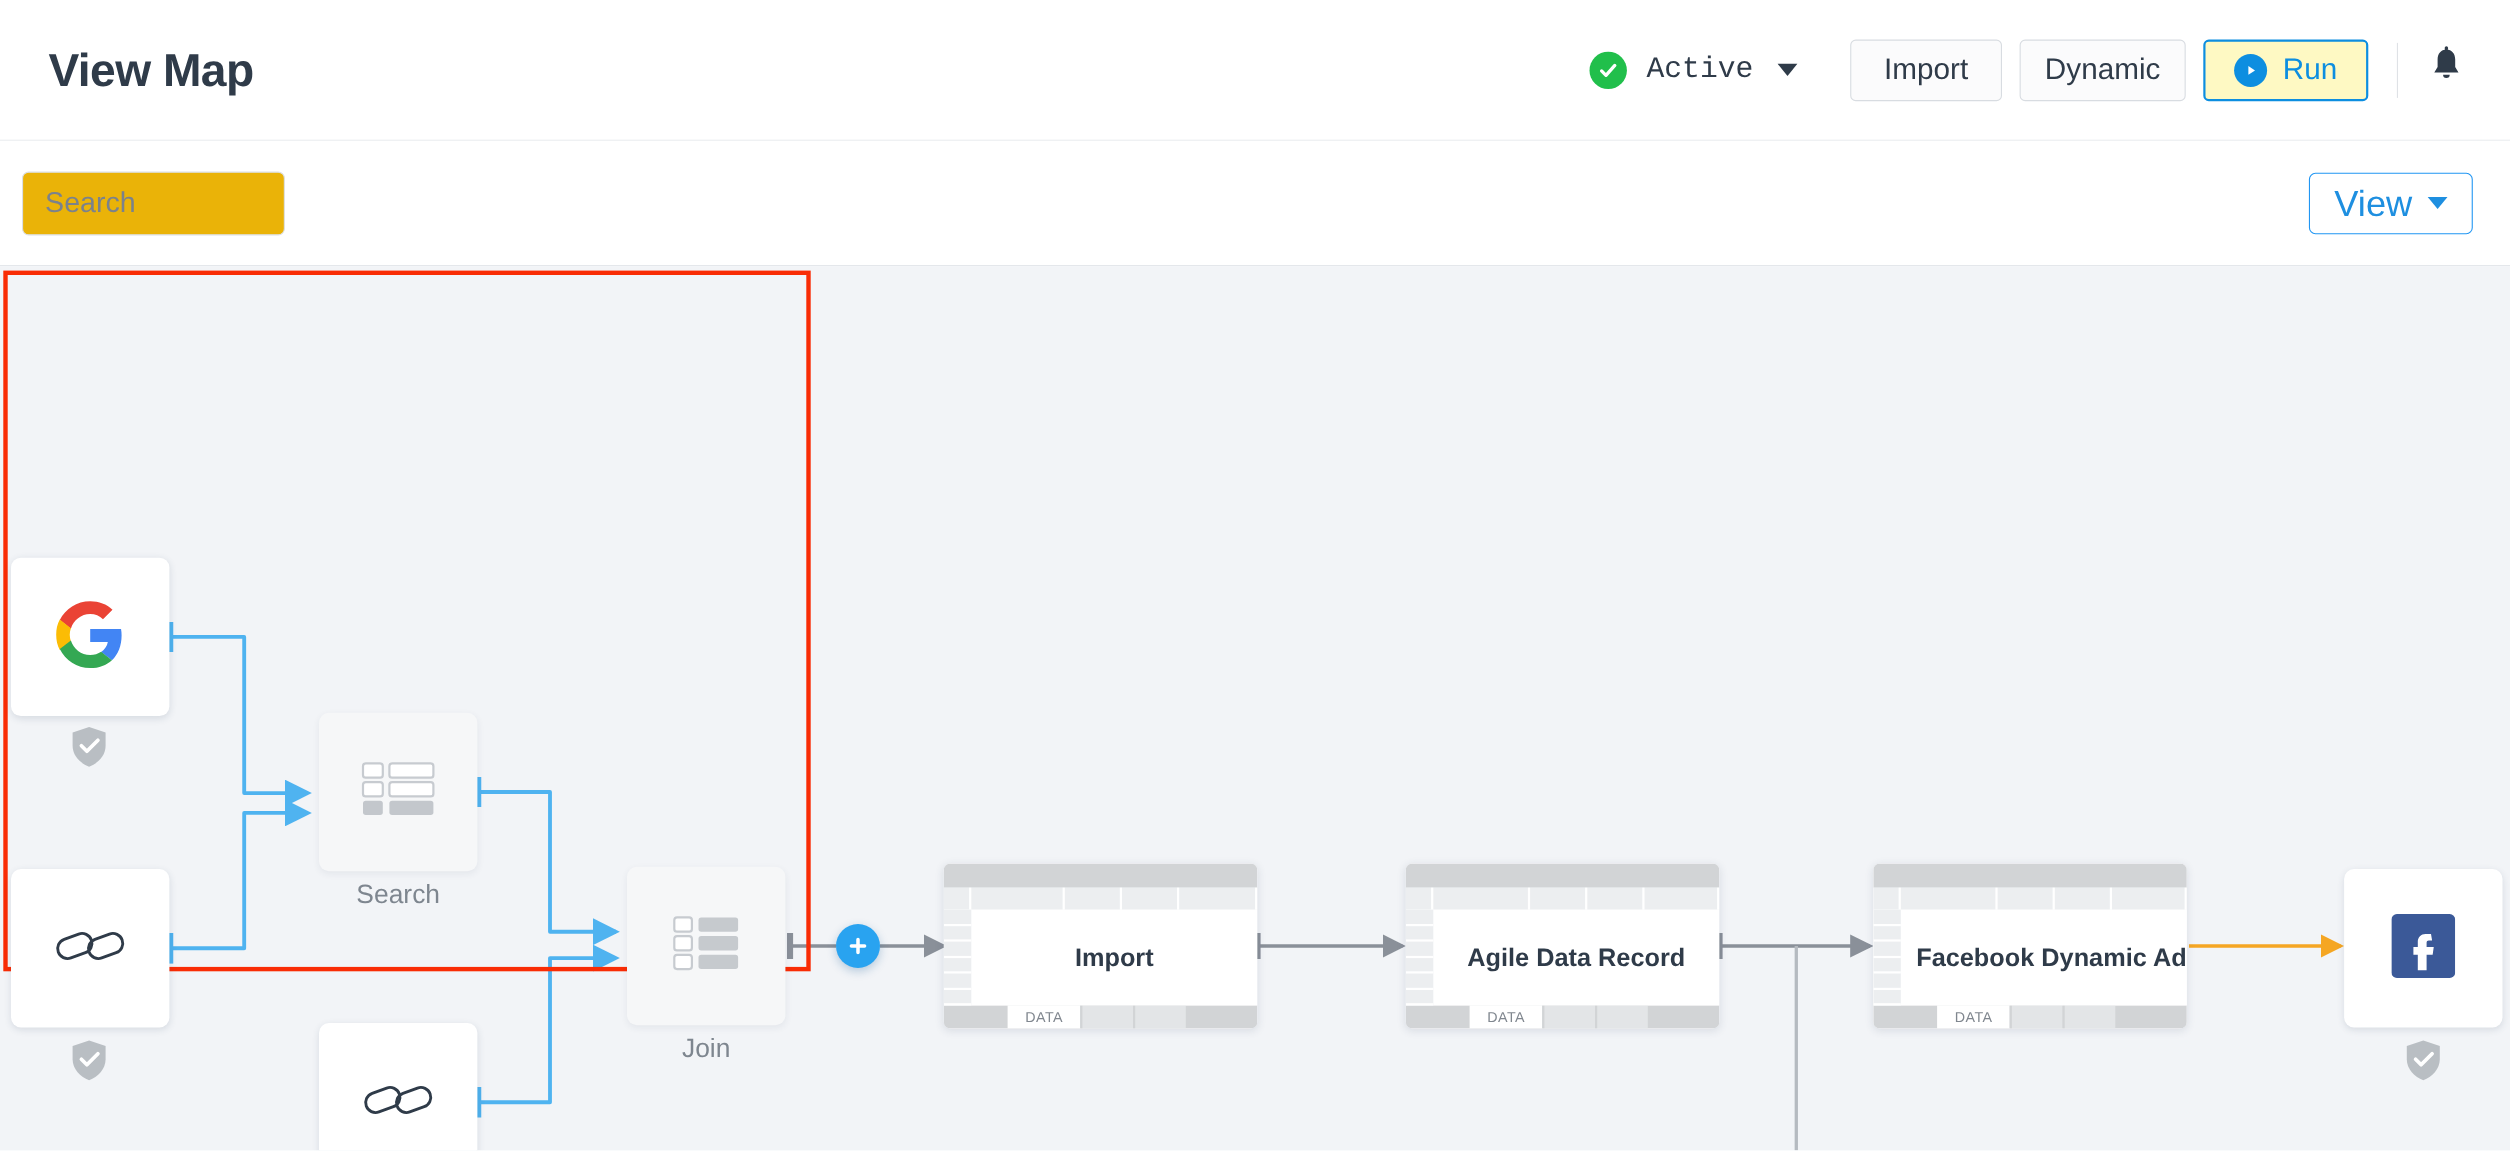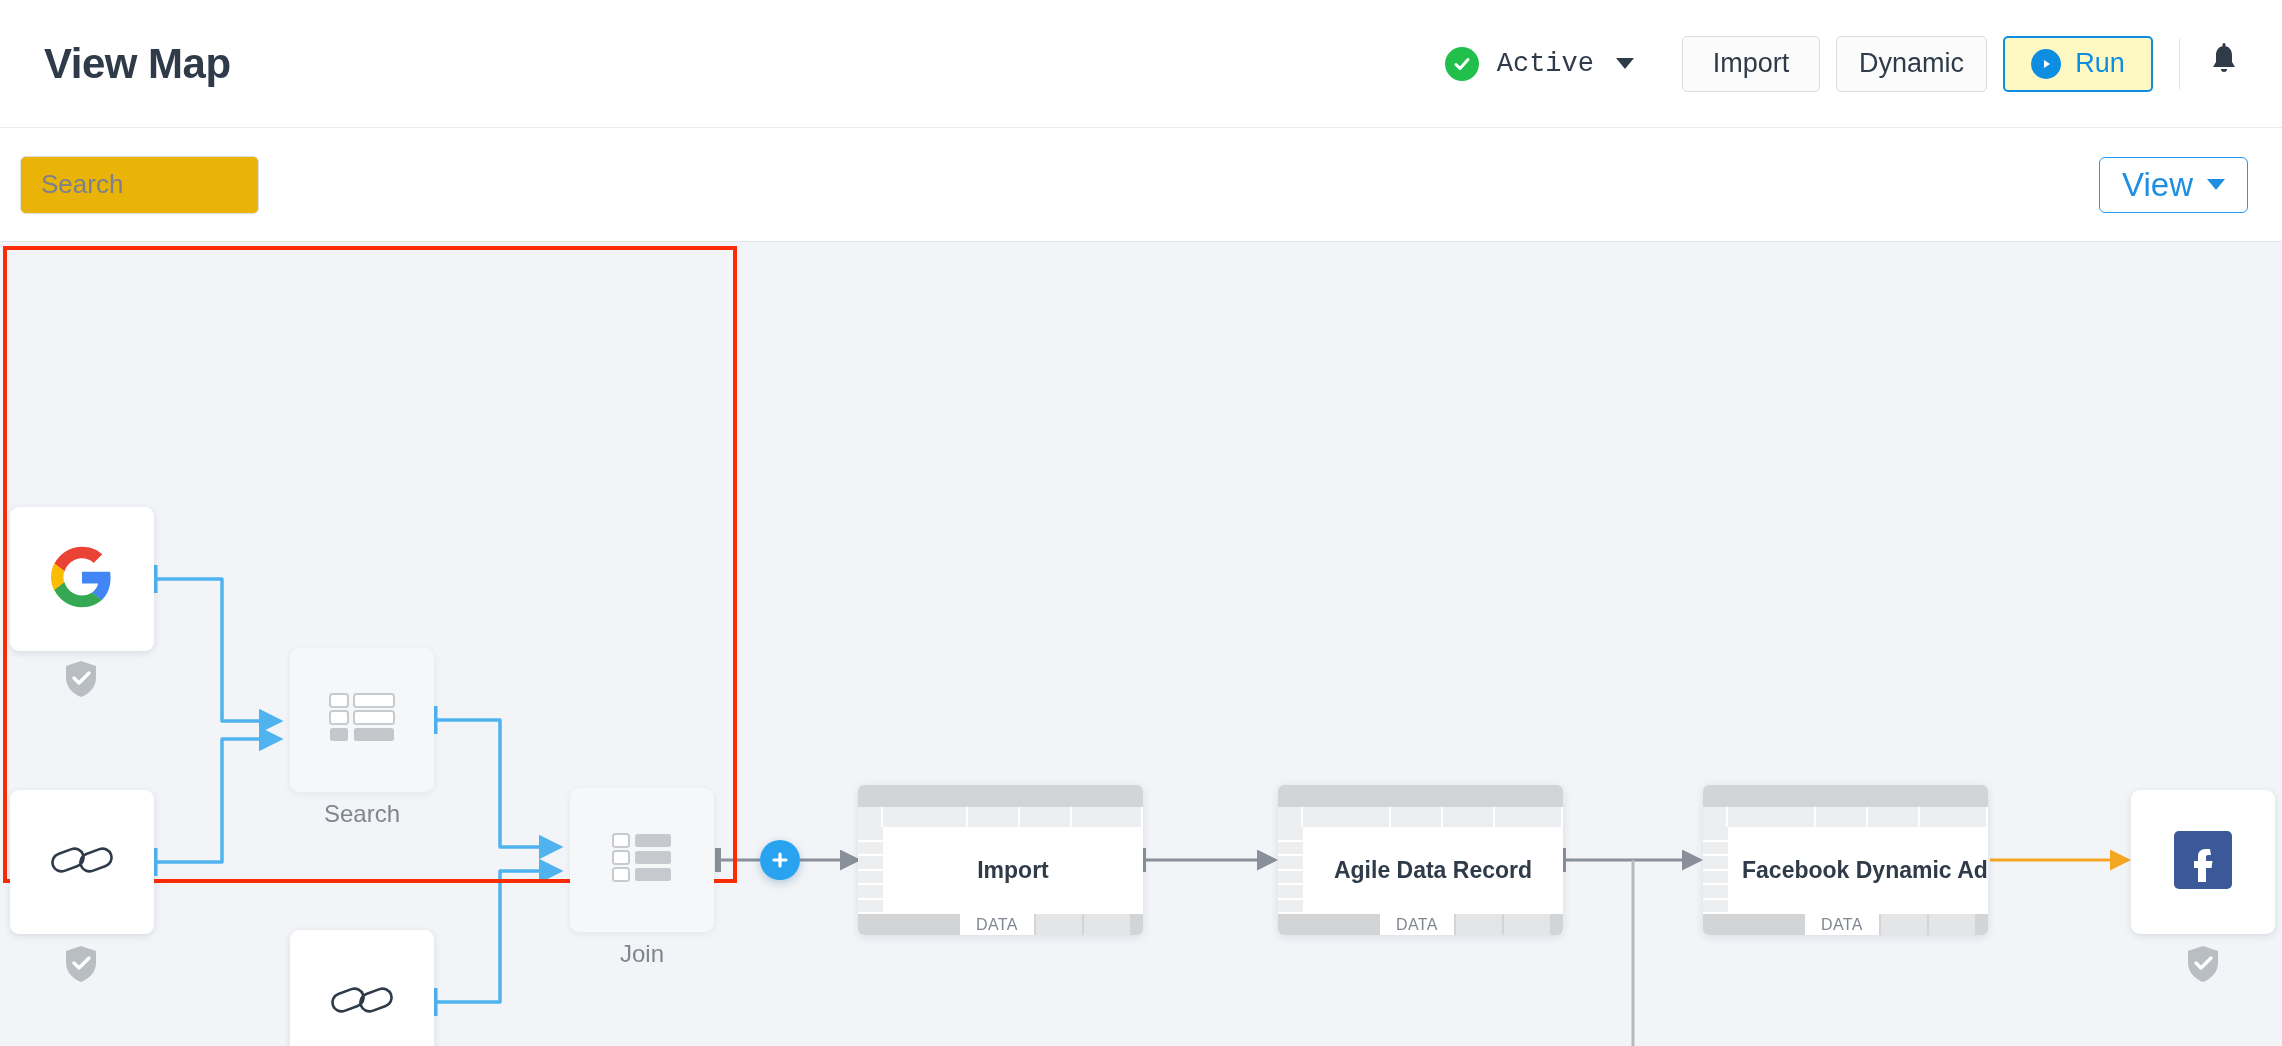--- a/index.html
+++ b/index.html
@@ -235,23 +235,23 @@
   .tn-rowcell { flex: 1; border-bottom: 2px solid #ffffff; }
   .tn-content {
     flex: 1; display: flex; align-items: center; justify-content: center;
     font-size: 23px; font-weight: bold; color: #2f3b49;
     white-space: nowrap; overflow: hidden; padding: 0 6px;
   }
   .tn-content.left { justify-content: flex-start; padding-left: 14px; }
   .tn-tabbar { height: 21px; background: #d2d4d6; display: flex; align-items: stretch; }
   .tn-tabspacer { width: 58px; }
   .tn-tab {
-    background: #ffffff; font-size: 16px; color: #80878f;
-    display: flex; align-items: center; justify-content: center;
-    padding: 0 16px; letter-spacing: 0.4px; margin-left: 44px;
+    background: #ffffff; font-size: 13px; color: #80878f;
+    display: flex; align-items: center; justify-content: center;
+    padding: 0 16px; letter-spacing: 0.4px;
   }
   .tn-tab-ghost { width: 48px; background: #e3e5e7; border-left: 2px solid #d2d4d6; }
 
   .plus-circle {
     position: absolute;
     border-radius: 50%;
     background: #29a3f0;
     display: flex; align-items: center; justify-content: center;
     box-shadow: 0 3px 9px rgba(20,90,150,0.28);
     cursor: pointer;

